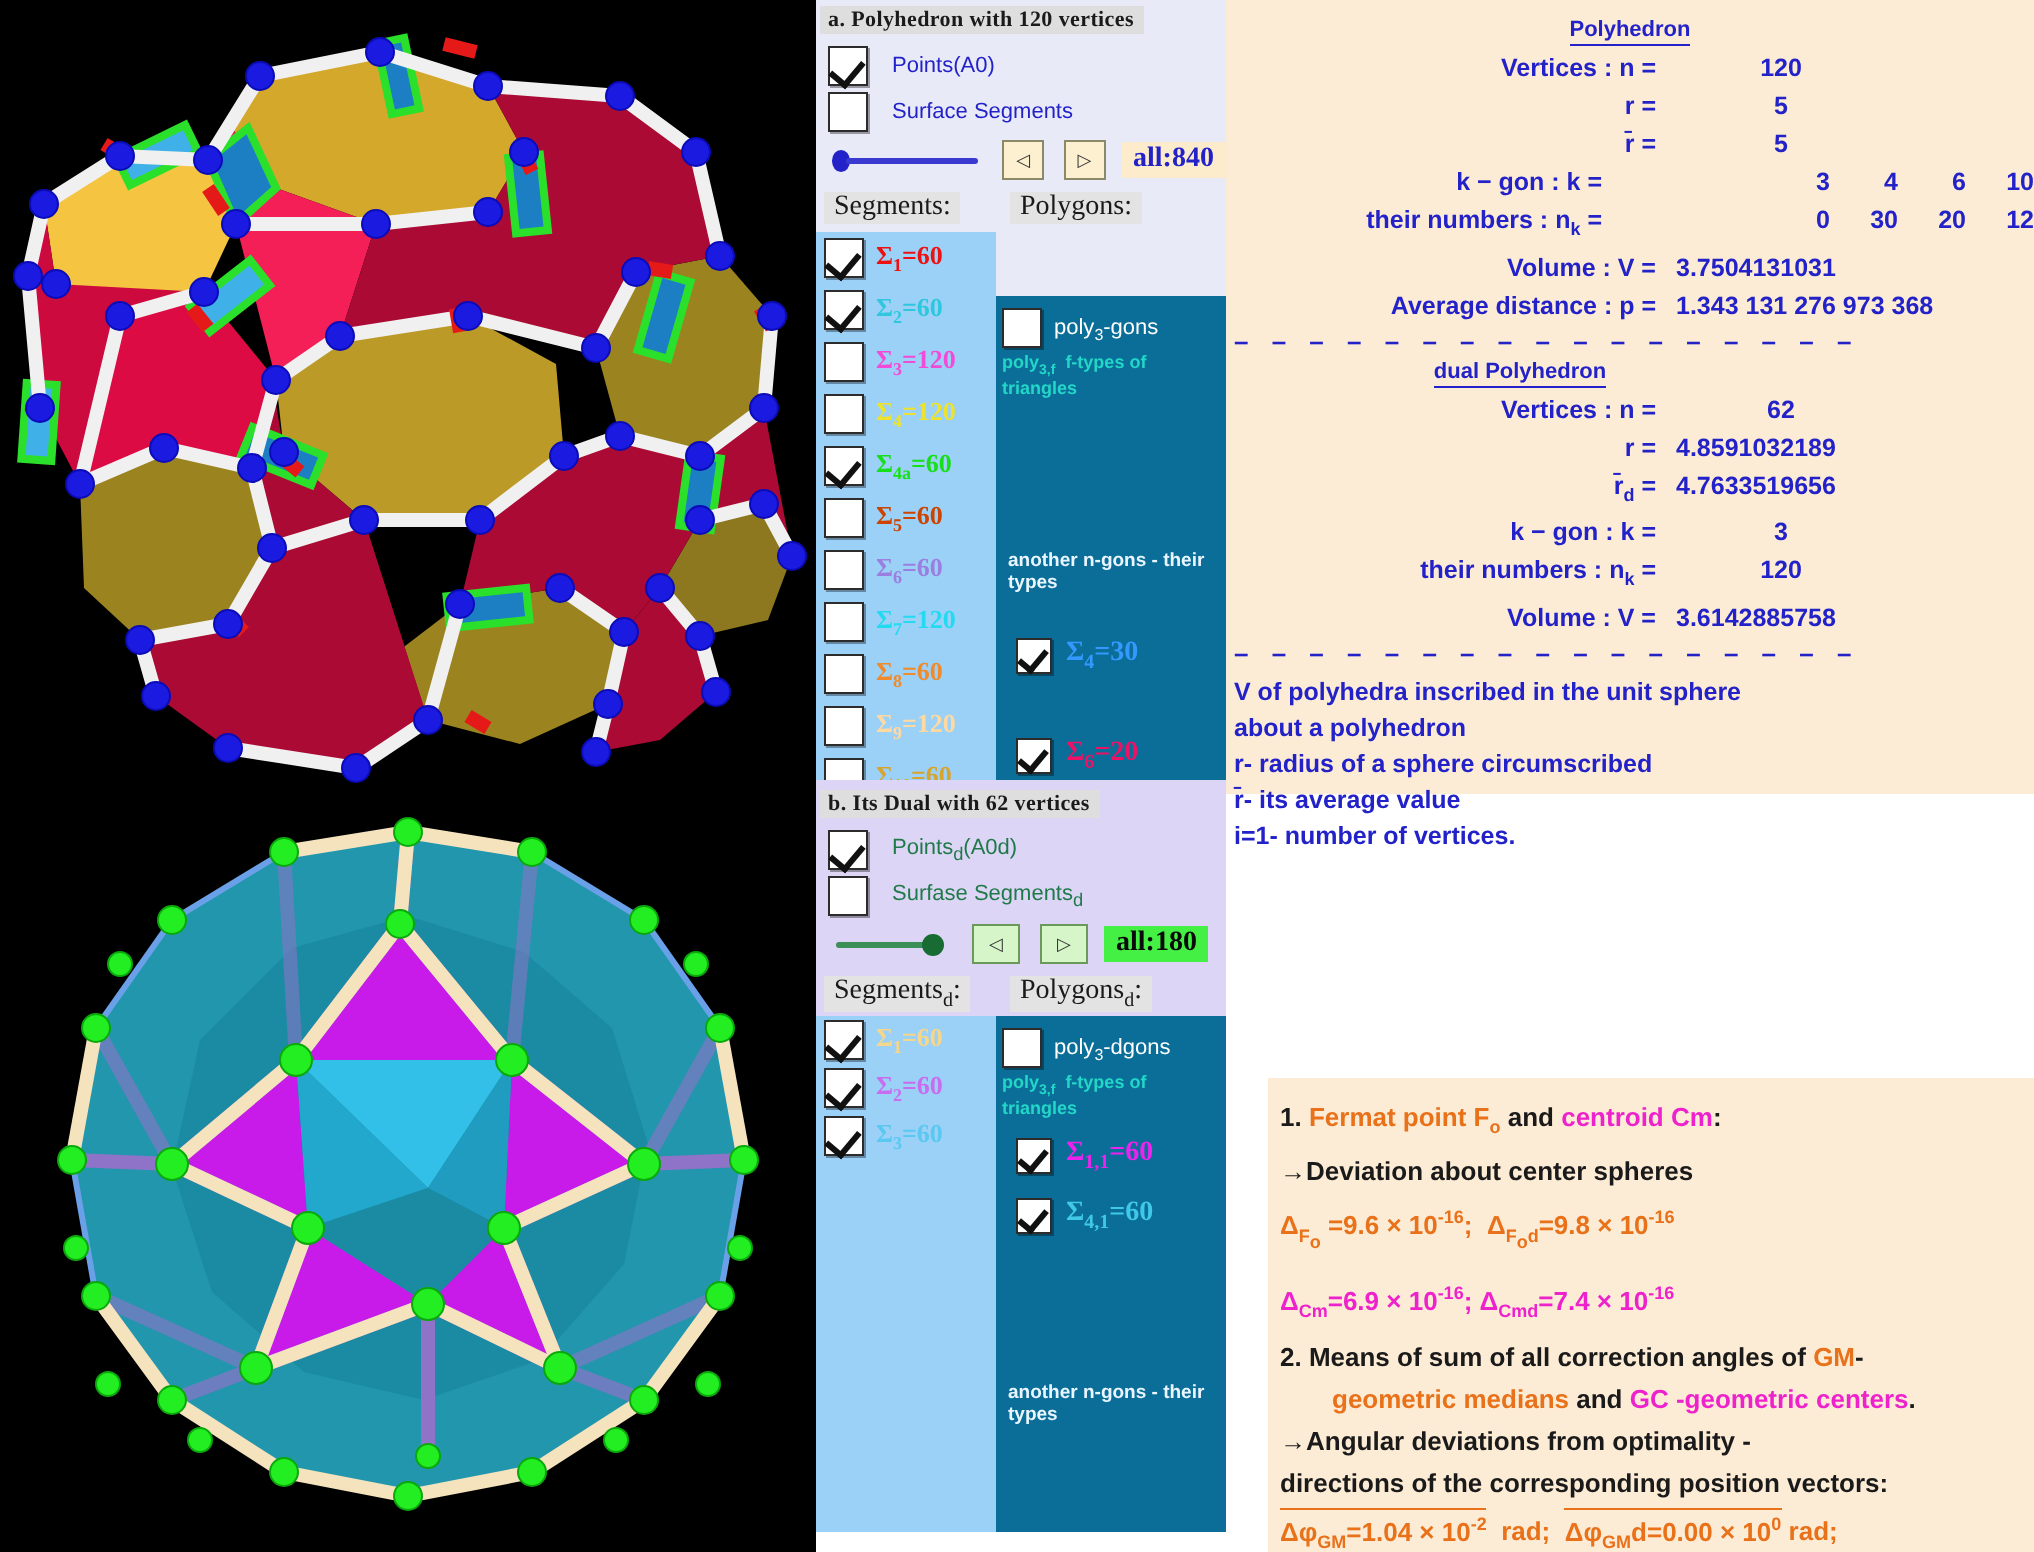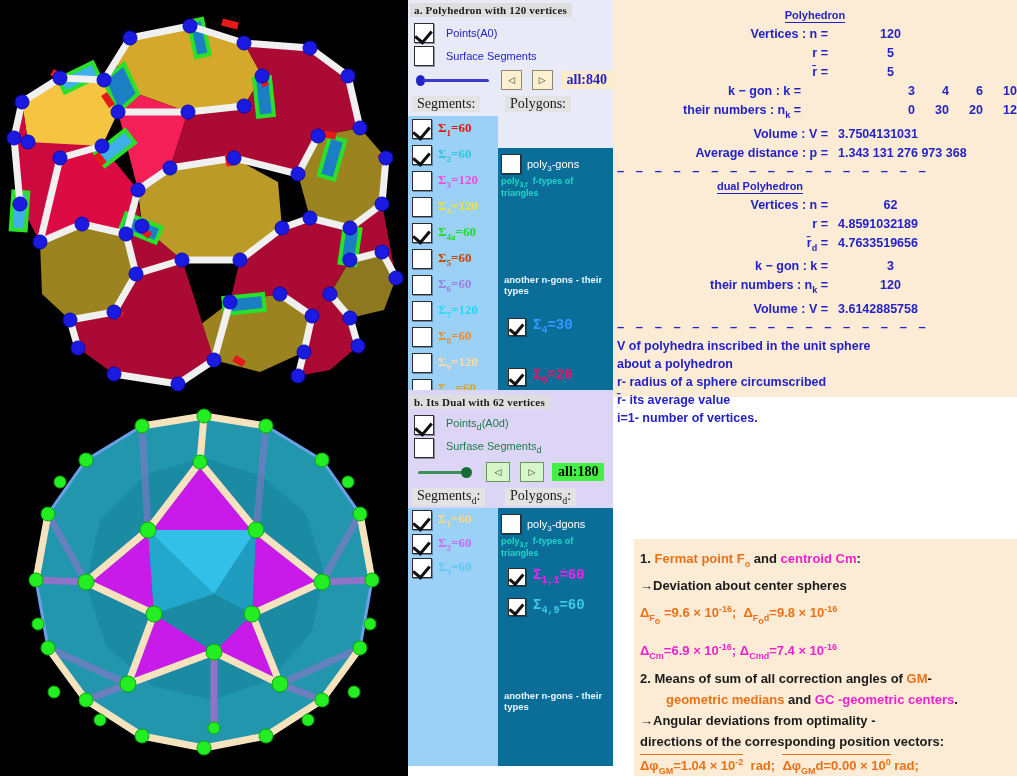--- a/index.html
+++ b/index.html
@@ -68,21 +68,21 @@
 
   .seg-row{display:flex;align-items:center;height:26px;padding-left:4px;}
   .seg-lbl{font-family:"Liberation Serif",serif;font-weight:bold;font-size:13px;margin-left:6px;white-space:nowrap;}
   .seg-lbl sub{font-size:9px;}
 
   .poly-lbl{font-family:"Liberation Sans",sans-serif;font-size:11px;color:#fff;}
   .poly-lbl sub{font-size:8px;}
   .poly-sub{font-family:"Liberation Sans",sans-serif;font-size:9px;font-weight:bold;color:#23d7c8;}
   .poly-sub sub{font-size:7px;}
   .another{font-family:"Liberation Sans",sans-serif;font-size:9.5px;font-weight:bold;color:#eaf6ff;}
-  .ngon-lbl{font-family:Liberation Mono, monospace;font-weight:bold;font-size:14px;margin-left:7px;white-space:nowrap;}
+  .ngon-lbl{font-family:Liberation Serif, serif;font-weight:bold;font-size:14px;margin-left:7px;white-space:nowrap;}
   .ngon-lbl sub{font-size:10px;}
 
   
   .infobox{position:absolute;background:#fdecd5;}
   #info-main{left:613px;top:0;width:404px;height:397px;}
   #info-notes{left:634px;top:539px;width:383px;height:237px;}
 
   .ib-title{
     text-align:center;font-family:"Liberation Sans",sans-serif;
     font-weight:bold;font-size:11px;color:#2222c8;
@@ -538,21 +538,21 @@
           </span>
         </div>
         <div class="poly-sub" style="margin:2px 0 0 3px;">poly<sub>3,f</sub>&nbsp;&nbsp;f-types of triangles</div>
         <div id="ngons-bottom" style="margin-top:4px;">
             <div class="seg-row" style="height: 30px; padding-left: 10px;">
               <span class="chk sm on"></span>
               <span class="ngon-lbl" style="color:#ee22ee">Σ<sub>1,1</sub>=60</span>
             </div>
             <div class="seg-row" style="height: 30px; padding-left: 10px;">
               <span class="chk sm on"></span>
-              <span class="ngon-lbl" style="color:#3fc8e8">Σ<sub>4,9</sub>=60</span>
+              <span class="ngon-lbl" style="color:#3fc8e8">Σ<sub>4,1</sub>=60</span>
             </div>
           </div>
         <div class="another" style="margin:68px 0 0 6px;">another n-gons -  their types</div>
       </div>
     </div>
   </div>
 
   <div class="infobox" id="info-main">
     <div class="ib-title" style="margin-top:9px;"><span>Polyhedron</span></div>
     <div id="rows-poly" style="margin-top:4px;">

